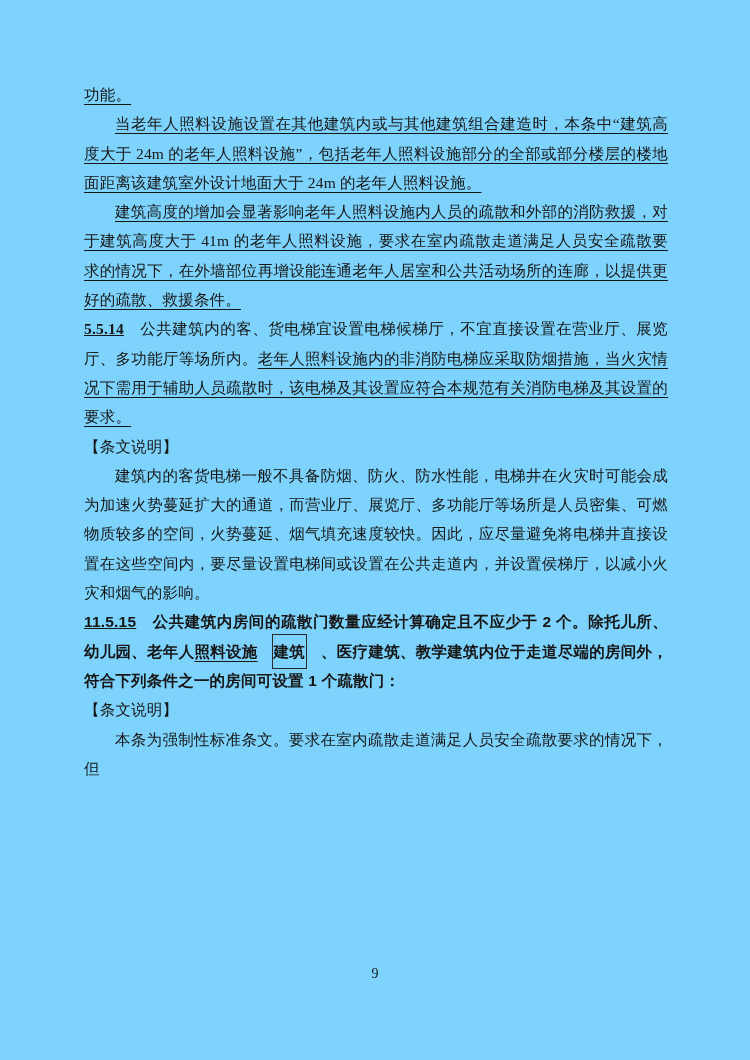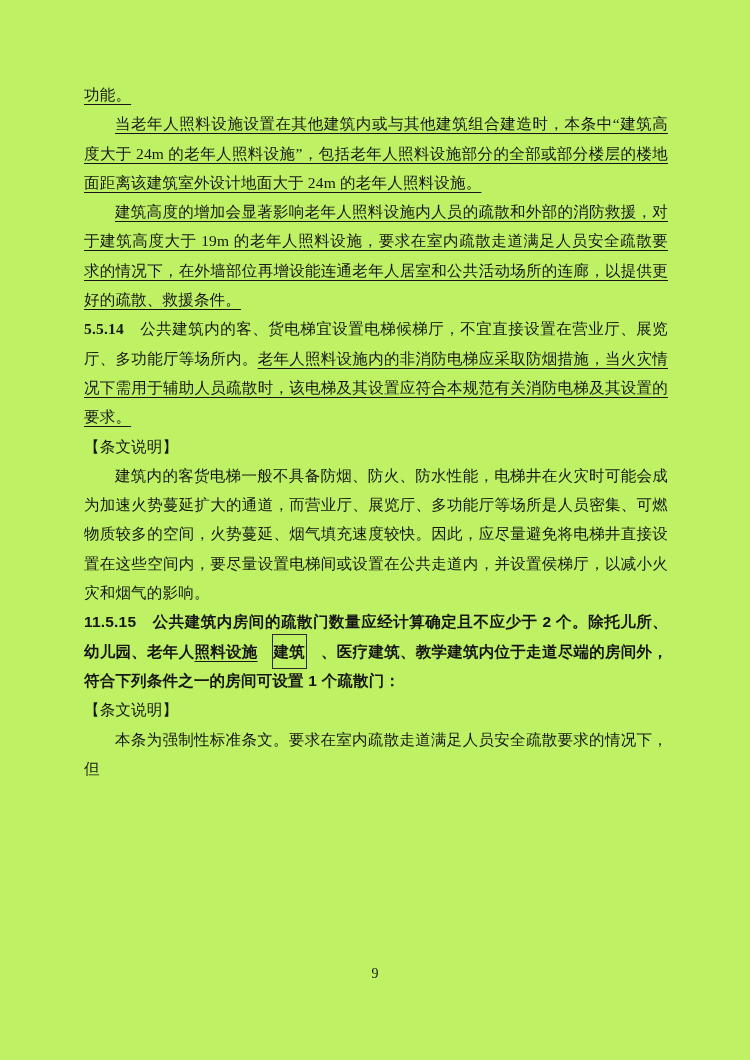--- a/index.html
+++ b/index.html
@@ -5,21 +5,21 @@
   html, body {
     margin: 0;
     padding: 0;
     background: #ffffff;
   }
   .page {
     position: relative;
     width: 750px;
     height: 1060px;
     box-sizing: border-box;
-    background: #bef264;
+    background: #7dd3fc;
     color: #161616;
     padding: 80px 82px 0 84px;
     overflow: hidden;
   }
   .para {
     margin: 0;
     text-align: justify;
     font-size: 15.5px;
     line-height: 29.3px;
     letter-spacing: 0.2px;
@@ -29,20 +29,21 @@
   }
   .hei {
     font-family: "Liberation Sans", "DejaVu Sans", sans-serif;
     font-weight: 600;
   }
   .indent {
     text-indent: 2em;
   }
   .seg-b {
     font-weight: bold;
+    text-decoration: underline;
   }
   .seg-u {
     text-decoration: underline;
     text-underline-offset: 4px;
     text-decoration-thickness: 1px;
   }
   .seg-box {
     border: 1px solid #2a2a2a;
     padding: 8px 1px;
     margin: 0 14px;
@@ -58,21 +59,21 @@
     color: #161616;
   }
 </style>
 </head>
 <body>
 
 <div class="page">
   <div>
       <p class="para song"><span class="seg-u">功能。</span></p>
       <p class="para song indent"><span class="seg-u">当老年人照料设施设置在其他建筑内或与其他建筑组合建造时，本条中“建筑高度大于 24m 的老年人照料设施”，包括老年人照料设施部分的全部或部分楼层的楼地面距离该建筑室外设计地面大于 24m 的老年人照料设施。</span></p>
-      <p class="para song indent"><span class="seg-u">建筑高度的增加会显著影响老年人照料设施内人员的疏散和外部的消防救援，对于建筑高度大于 19m 的老年人照料设施，要求在室内疏散走道满足人员安全疏散要求的情况下，在外墙部位再增设能连通老年人居室和公共活动场所的连廊，以提供更好的疏散、救援条件。</span></p>
+      <p class="para song indent"><span class="seg-u">建筑高度的增加会显著影响老年人照料设施内人员的疏散和外部的消防救援，对于建筑高度大于 41m 的老年人照料设施，要求在室内疏散走道满足人员安全疏散要求的情况下，在外墙部位再增设能连通老年人居室和公共活动场所的连廊，以提供更好的疏散、救援条件。</span></p>
       <p class="para song"><span class="seg-b">5.5.14</span><span>　公共建筑内的客、货电梯宜设置电梯候梯厅，不宜直接设置在营业厅、展览厅、多功能厅等场所内。</span><span class="seg-u">老年人照料设施内的非消防电梯应采取防烟措施，当火灾情况下需用于辅助人员疏散时，该电梯及其设置应符合本规范有关消防电梯及其设置的要求。</span></p>
       <p class="para song"><span>【条文说明】</span></p>
       <p class="para song indent"><span>建筑内的客货电梯一般不具备防烟、防火、防水性能，电梯井在火灾时可能会成为加速火势蔓延扩大的通道，而营业厅、展览厅、多功能厅等场所是人员密集、可燃物质较多的空间，火势蔓延、烟气填充速度较快。因此，应尽量避免将电梯井直接设置在这些空间内，要尽量设置电梯间或设置在公共走道内，并设置侯梯厅，以减小火灾和烟气的影响。</span></p>
       <p class="para hei"><span class="seg-b">11.5.15</span><span>　公共建筑内房间的疏散门数量应经计算确定且不应少于 2 个。除托儿所、幼儿园、老年人</span><span class="seg-u">照料设施</span><span class="seg-box">建筑</span><span>、医疗建筑、教学建筑内位于走道尽端的房间外，符合下列条件之一的房间可设置 1 个疏散门：</span></p>
       <p class="para song"><span>【条文说明】</span></p>
       <p class="para song indent"><span>本条为强制性标准条文。要求在室内疏散走道满足人员安全疏散要求的情况下，但</span></p>
     </div>
   <div class="page-number">9</div>
 </div>
 

